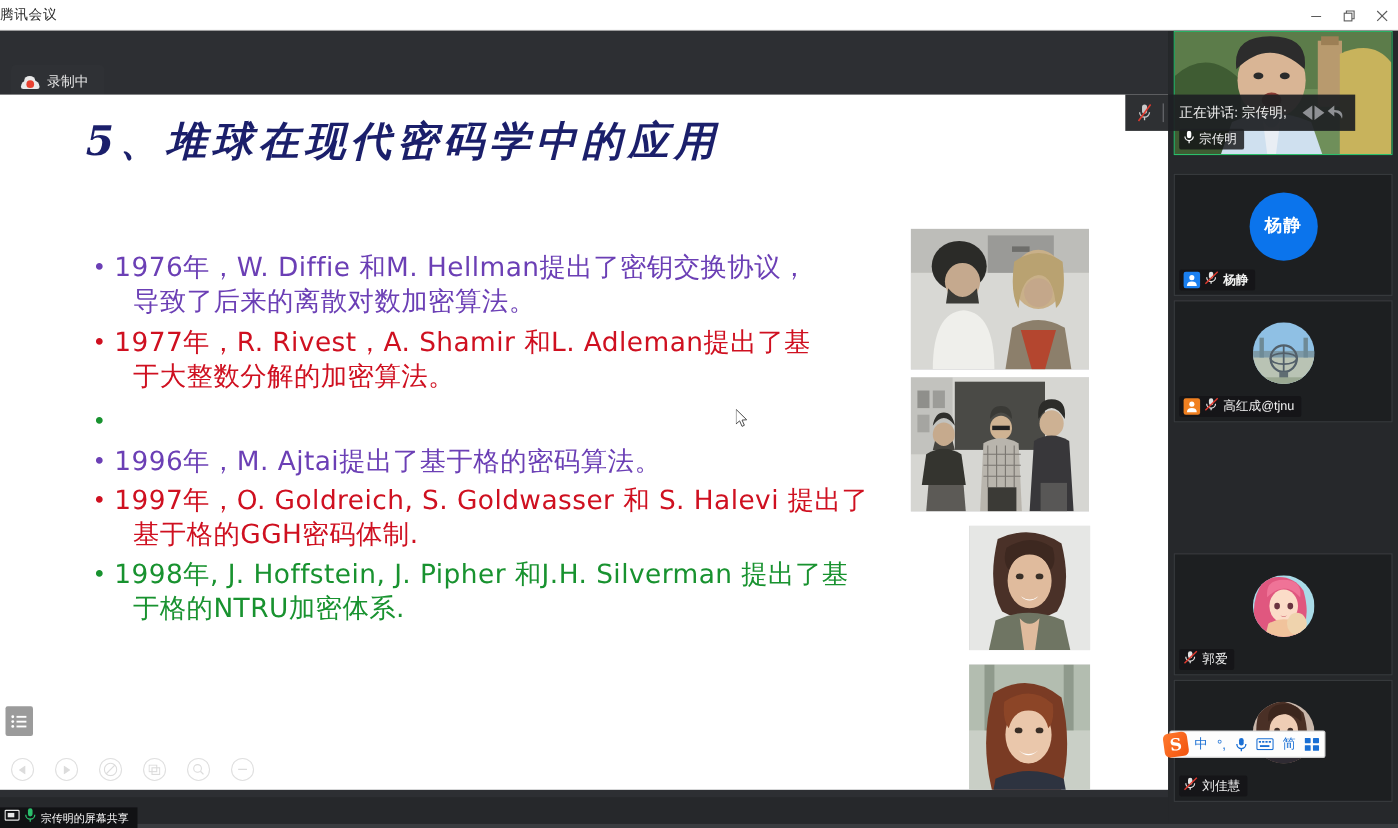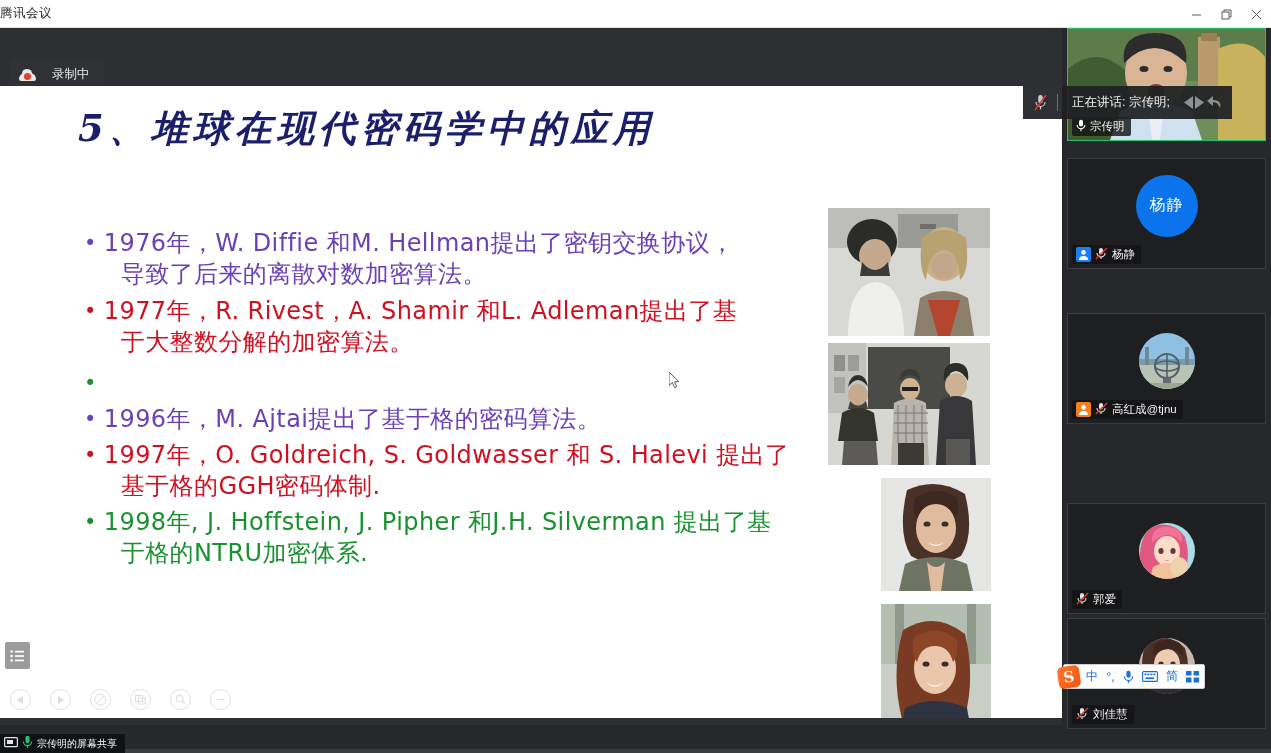--- a/index.html
+++ b/index.html
@@ -43,21 +43,21 @@
   .slide-surface {
     position: absolute; left: 0; top: 58px; width: 1062px; height: 632px;
     background: #ffffff; overflow: hidden;
   }
 
   
   .rec-pill {
     position: absolute; left: 10px; top: 31px;
     height: 30px; padding: 0 14px 0 9px;
     background: #2f3135; border-radius: 4px;
-    display: flex; align-items: center; gap: 16px;
+    display: flex; align-items: center; gap: 7px;
   }
   .rec-label { color: #e8e8e8; font-size: 12.5px; }
   .rec-icon { width: 17px; height: 13px; position: relative; }
   .rec-icon .cloud {
     position: absolute; left: 0; bottom: 0; width: 17px; height: 8px;
     background: #e9e9e9; border-radius: 8px 8px 3px 3px;
   }
   .rec-icon .cloud:before {
     content: ""; position: absolute; left: 3px; top: -4px;
     width: 10px; height: 9px; background: #e9e9e9; border-radius: 50%;
@@ -496,21 +496,21 @@
             <svg width="10" height="13" viewBox="0 0 10 13">
               <rect x="3" y="0.8" width="4" height="6.8" rx="2" fill="#ffffff"></rect>
               <path d="M1.2 6 a3.8 3.8 0 0 0 7.6 0" fill="none" stroke="#ffffff" stroke-width="1.1"></path>
               <line x1="5" y1="9.8" x2="5" y2="12.2" stroke="#ffffff" stroke-width="1.1"></line>
             </svg>
           </span>
           <span class="nm">宗传明</span>
         </div>
       </div>
 
-      <div class="tile" style="top:130px;height:111px;">
+      <div class="tile" style="top:130px;height:111px;font-weight:bold;">
         <div class="avatar-circle" style="width:62px;height:62px;background:#0b74ec;margin-top:-8px;">
           <span class="avatar-initials">杨静</span>
         </div>
         <div class="tile-name">
           <span class="host-badge blue">
             <svg width="11" height="11" viewBox="0 0 11 11">
               <circle cx="5.5" cy="3.4" r="2.3" fill="#fff"></circle>
               <path d="M1 11 q0-4 4.5-4 q4.5 0 4.5 4z" fill="#fff"></path>
             </svg>
           </span>
@@ -519,21 +519,21 @@
               <rect x="4" y="1" width="4" height="6.4" rx="2" fill="#e4e4e4"></rect>
               <path d="M2 6 a4 4 0 0 0 8 0" fill="none" stroke="#e4e4e4" stroke-width="1.1"></path>
               <line x1="6" y1="10" x2="6" y2="12" stroke="#e4e4e4" stroke-width="1.1"></line>
               <line x1="0.8" y1="12" x2="12" y2="1" stroke="#e03a2f" stroke-width="1.3"></line>
             </svg>
           </span>
           <span class="nm">杨静</span>
         </div>
       </div>
 
-      <div class="tile" style="top:245px;height:111px;margin-top:40px;">
+      <div class="tile" style="top:245px;height:111px;">
         <div class="avatar-circle" style="width:56px;height:56px;margin-top:-8px;">
           <svg width="56" height="56" viewBox="0 0 56 56">
             <rect width="56" height="56" fill="#8fc0e4"></rect>
             <rect x="0" y="30" width="56" height="26" fill="#b9c3b4"></rect>
             <rect x="0" y="26" width="56" height="6" fill="#7d9aa8"></rect>
             <rect x="6" y="14" width="4" height="18" fill="#6e8a96"></rect>
             <rect x="46" y="14" width="4" height="18" fill="#6e8a96"></rect>
             <circle cx="28" cy="33" r="12" fill="none" stroke="#53606a" stroke-width="2"></circle>
             <ellipse cx="28" cy="33" rx="12" ry="5" fill="none" stroke="#53606a" stroke-width="1.6"></ellipse>
             <line x1="28" y1="21" x2="28" y2="45" stroke="#53606a" stroke-width="1.6"></line>

